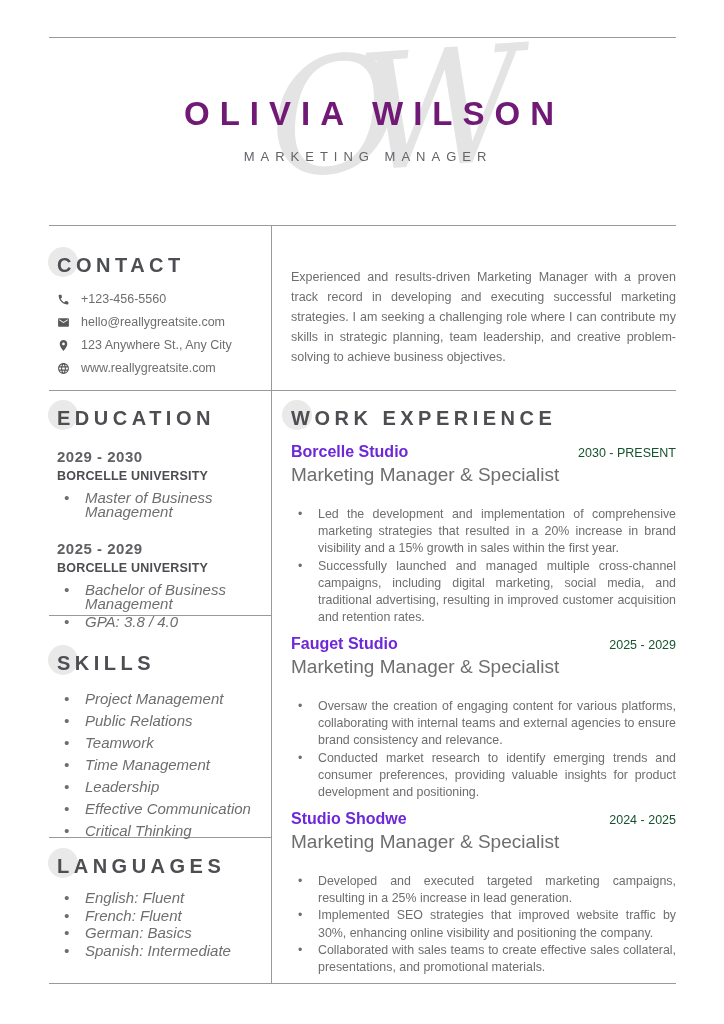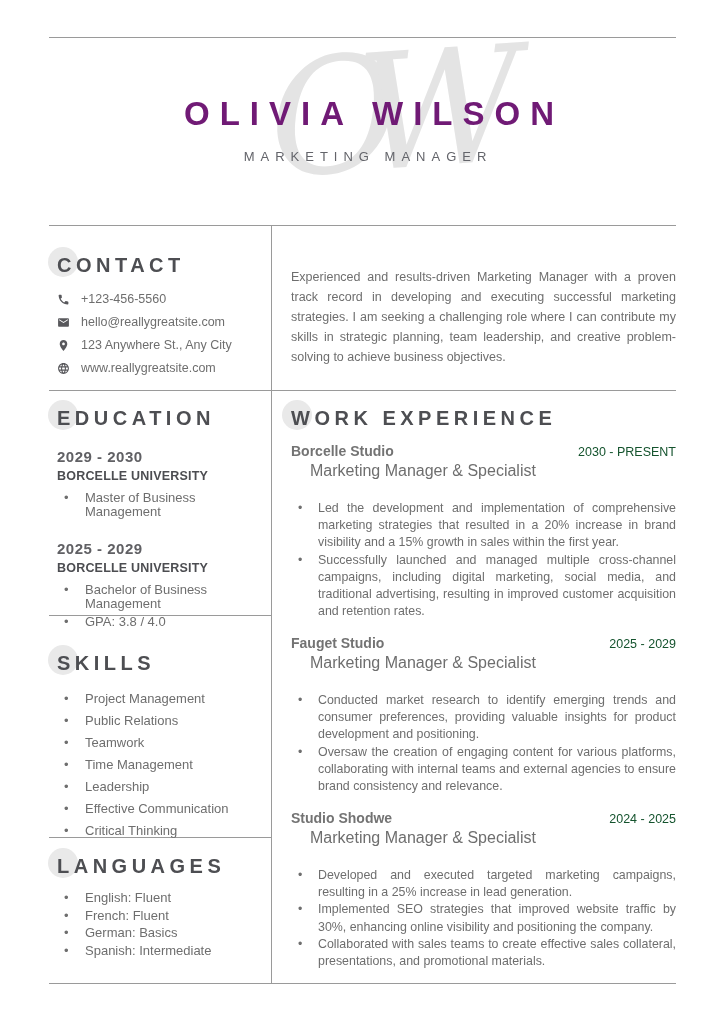--- a/index.html
+++ b/index.html
@@ -45,21 +45,21 @@
 
   
   .contact-list { list-style:none; margin-top:15px; }
   .contact-list li { display:flex; align-items:center; margin-bottom:9px;
                      font-size:12.5px; color:#6e6e6e; }
   .cicon { flex:0 0 24px; display:flex; align-items:center; }
   .cicon svg { width:13px; height:13px; fill:#58585c; }
 
   
   ul.dotlist { list-style:none; }
-  ul.dotlist li { display:flex; font-size:13px; line-height:13.5px; color:#6e6e6e; }
+  ul.dotlist li { display:flex; font-size:15px; line-height:13.5px; color:#6e6e6e;font-style:italic; }
   ul.dotlist li::before { content:"\2022"; flex:0 0 21px; padding-left:7px; color:#6e6e6e; }
 
   
   .edu-entry { margin-top:18px; }
   .edu-entry + .edu-entry { margin-top:22px; }
   .edu-dates  { font-size:15px; font-weight:bold; letter-spacing:0.5px; color:#606064; }
   .edu-school { font-size:12.5px; font-weight:bold; letter-spacing:0.2px; color:#4c4d51; margin-top:4px; }
   .edu-bullets { margin-top:8px; }
   .edu-bullets li { margin-bottom:5px; }
 
@@ -67,23 +67,23 @@
   .skills-list li { margin-bottom:8.5px; }
   .langs-list { margin-top:13px; }
   .langs-list li { margin-bottom:4px; }
 
   
   .profile-text { margin-top:13px; font-size:12.5px; line-height:20px;
                   text-align:justify; color:#6e6e6e; }
 
   
   .job-header { display:flex; justify-content:space-between; align-items:baseline; }
-  .job-company { font-size:14px; font-weight:bold; color:#737373; }
+  .job-company { font-size:16px; font-weight:bold; color:#6d28d9; }
   .job-dates { font-size:12.5px; color:#14532d; }
-  .job-role { font-size:16px; color:#6e6e6e; margin-top:3px;margin-left:19px; }
+  .job-role { font-size:19px; color:#6e6e6e; margin-top:3px; }
   .job-bullets { list-style:none; margin-top:20px; }
   .job-bullets li { display:flex; font-size:12.4px; line-height:17.2px; color:#6e6e6e; }
   .job-bullets li::before { content:"\2022"; flex:0 0 20px; padding-left:7px; color:#6e6e6e; }
   .job-bullets li span { flex:1; text-align:justify; }
 </style>
 </head>
 <body>
 
 <div class="page">
 
@@ -239,24 +239,24 @@
 
   <section class="job2">
     <div class="job-header">
       <span class="job-company">Fauget Studio</span>
       <span class="job-dates">2025 - 2029</span>
     </div>
     <div class="job-role">Marketing Manager &amp; Specialist</div>
     <ul class="job-bullets">
 
     <li>
+          <span>Oversaw the creation of engaging content for various platforms, collaborating with internal teams and external agencies to ensure brand consistency and relevance.</span>
+        </li>
+        <li>
           <span>Conducted market research to identify emerging trends and consumer preferences, providing valuable insights for product development and positioning.</span>
-        </li>
-        <li>
-          <span>Oversaw the creation of engaging content for various platforms, collaborating with internal teams and external agencies to ensure brand consistency and relevance.</span>
         </li>
       </ul>
   </section>
 
   <section class="job3">
     <div class="job-header">
       <span class="job-company">Studio Shodwe</span>
       <span class="job-dates">2024 - 2025</span>
     </div>
     <div class="job-role">Marketing Manager &amp; Specialist</div>

